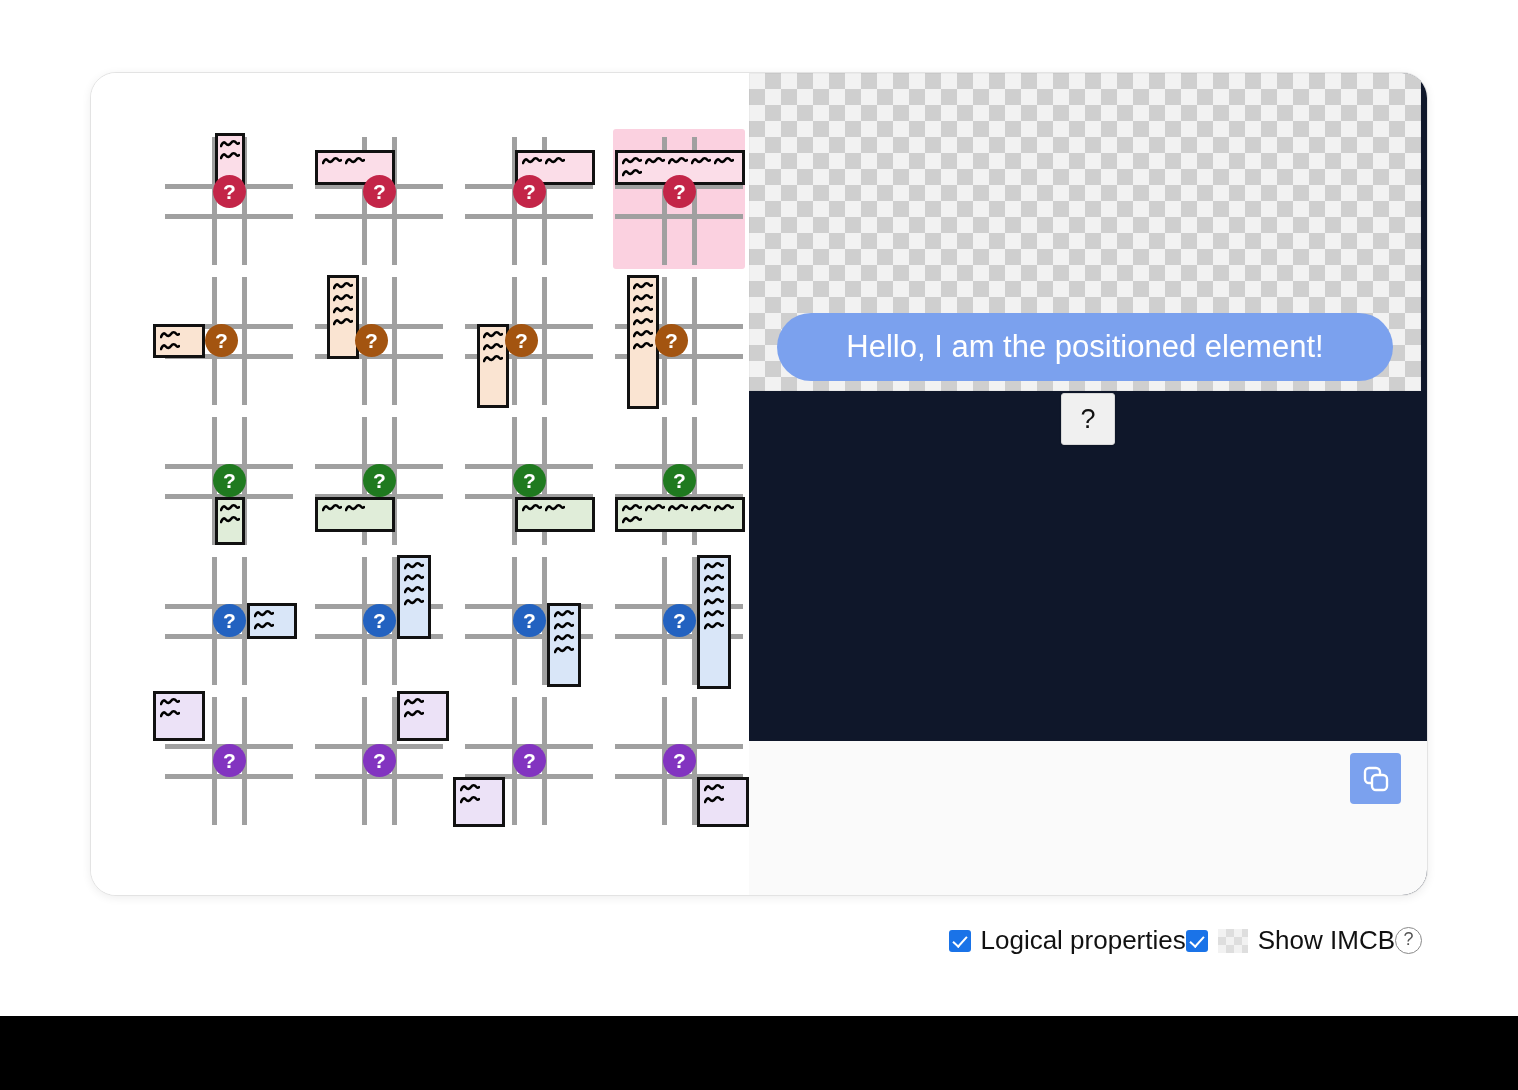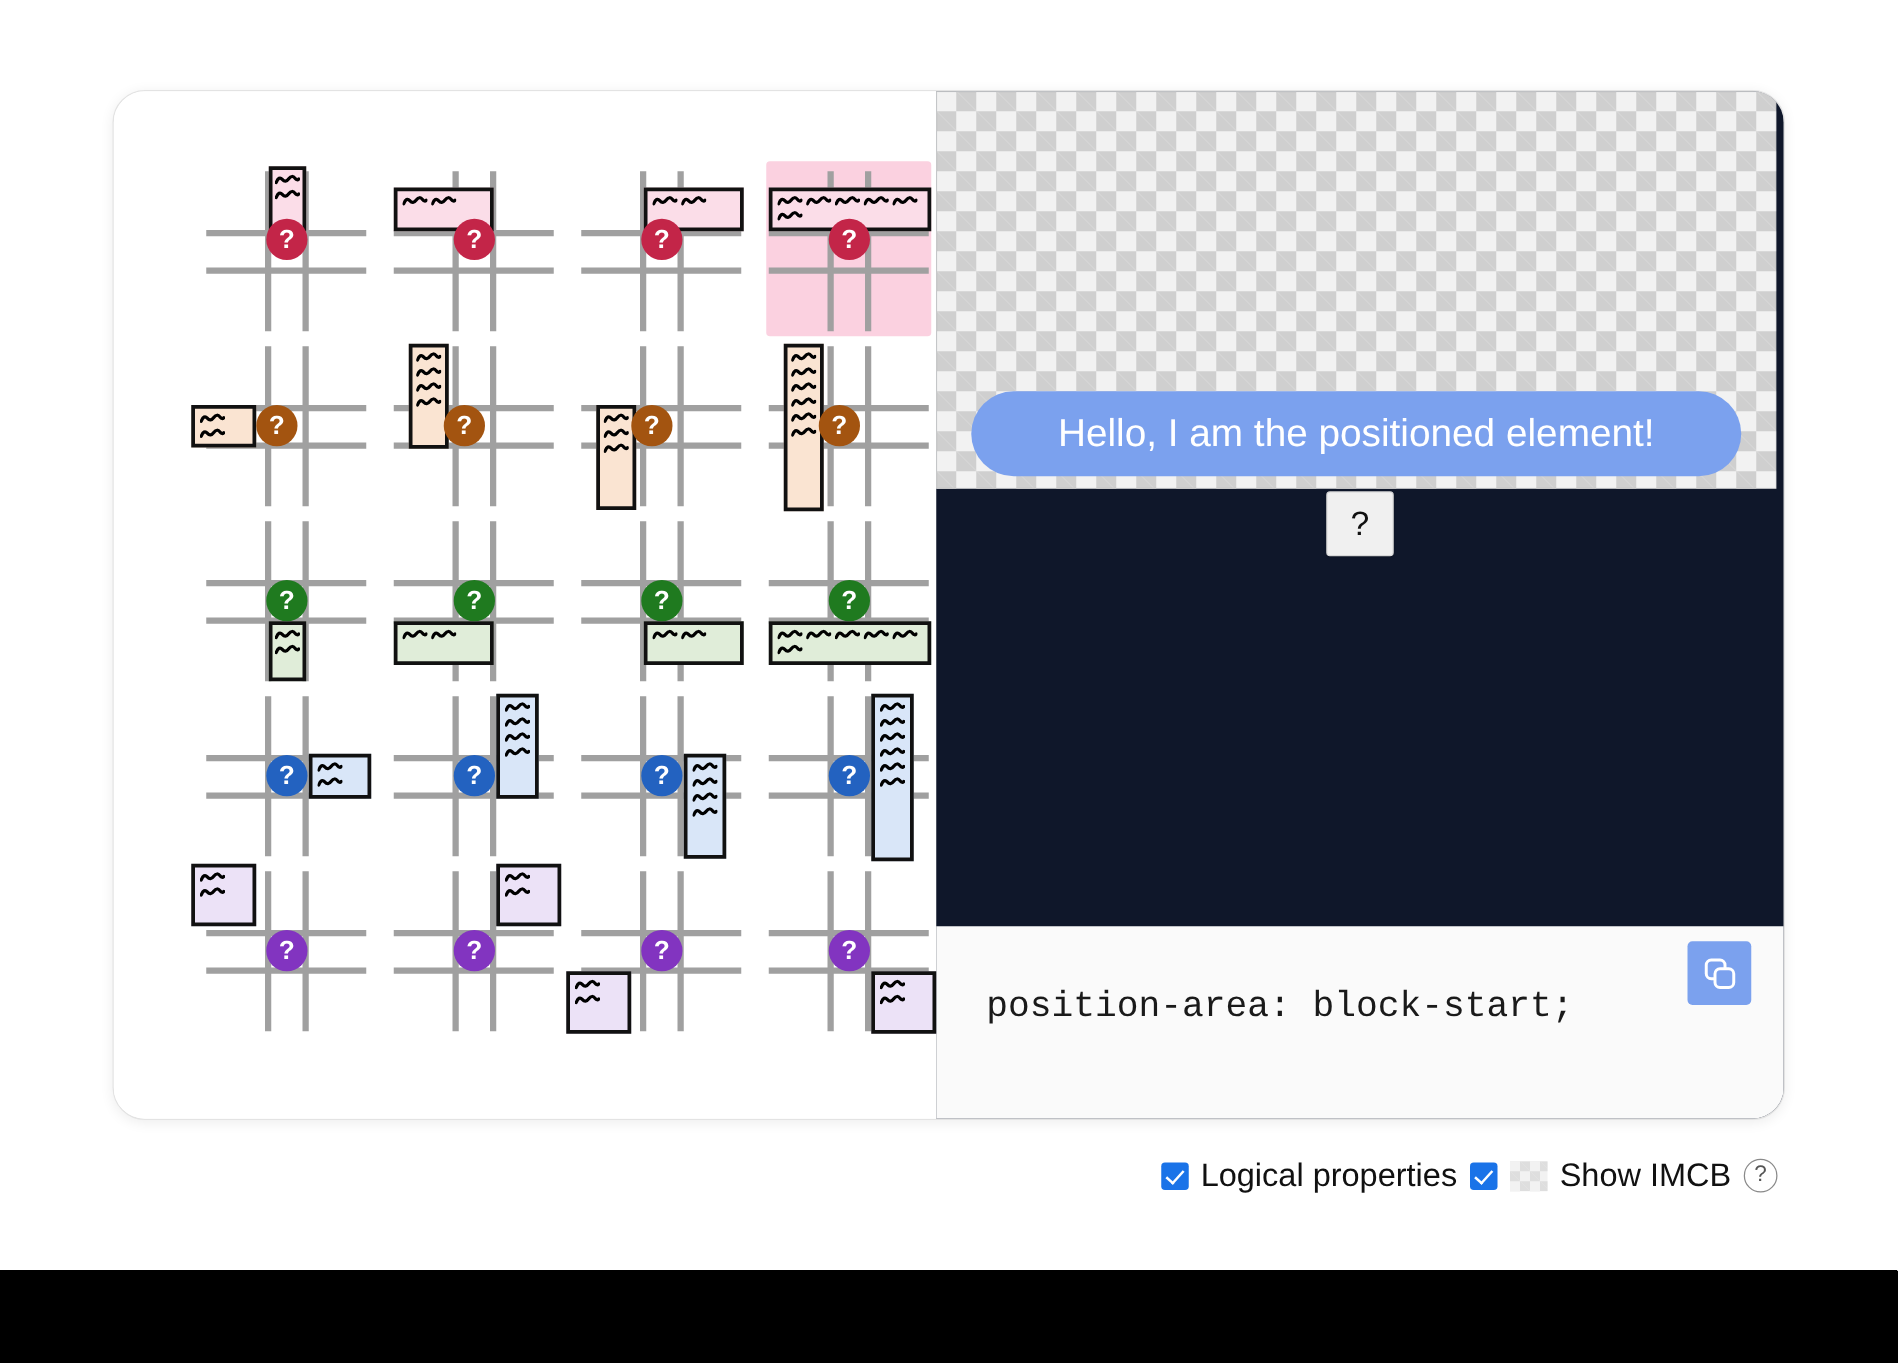--- a/index.html
+++ b/index.html
@@ -186,21 +186,20 @@
     padding: 0;
   }
 
   
   .controls {
     position: absolute;
     right: 96px;
     top: 925px;
     display: flex;
     align-items: center;
-    gap: 10px;
     font-size: 26px;
     color: #111111;
   }
   .ctrl-group {
     display: flex;
     align-items: center;
     gap: 10px;
   }
   .cb {
     width: 22px; height: 22px;
@@ -665,21 +664,20 @@
 
     <div class="card-right">
 
       <div class="preview"></div>
 
       <div class="bubble">Hello, I am the positioned element!</div>
 
       <div class="anchor-chip">?</div>
 
       <div class="codepanel">
-        <div class="codetext">position-area: block-start;</div>
         <button class="copy-btn">
           <svg width="30" height="30" viewBox="0 0 24 24" fill="none">
             <rect x="3.2" y="3.2" width="12" height="12" rx="3.2" stroke="#ffffff" stroke-width="1.9" fill="none"></rect>
             <rect x="8.8" y="8.8" width="12" height="12" rx="3.2" stroke="#ffffff" stroke-width="1.9" fill="#7ba1ee"></rect>
           </svg>
         </button>
       </div>
 
     </div>
   </div>

